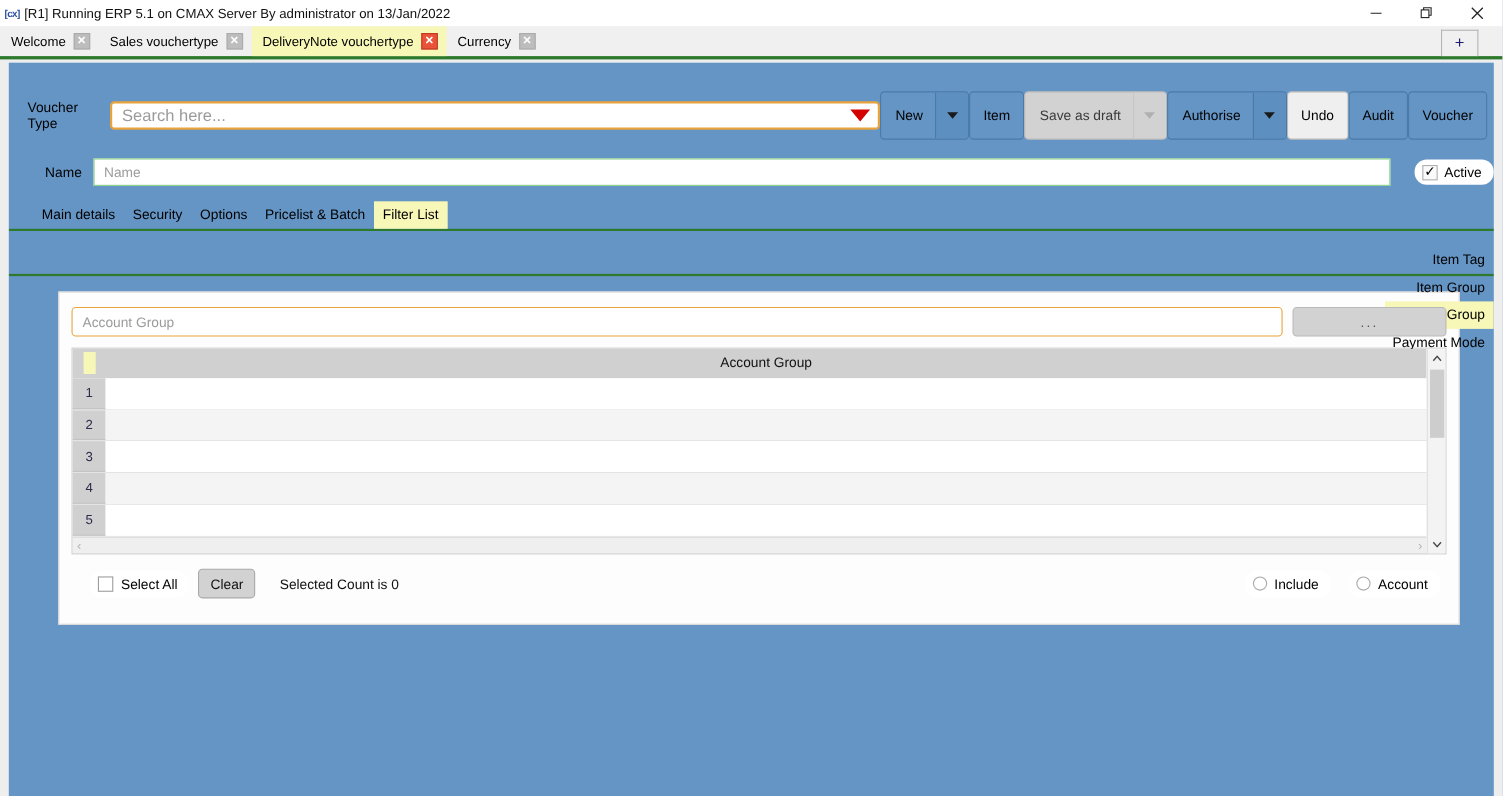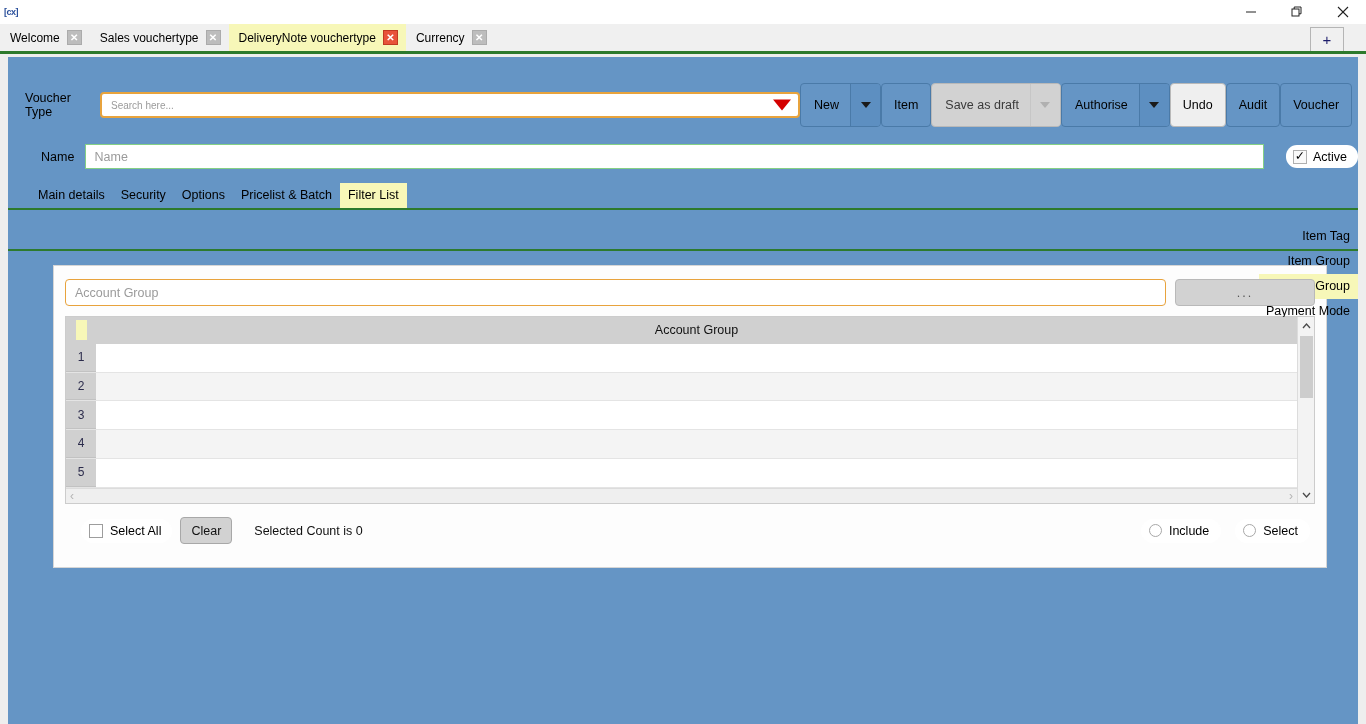--- a/index.html
+++ b/index.html
@@ -104,21 +104,21 @@
   .search-wrap {
     position: relative;
     width: 700px; height: 26px;
   }
   .search-input {
     width: 100%; height: 100%;
     border: 2px solid #e8a33d;
     border-radius: 4px;
     background: #fff;
     padding: 0 34px 0 9px;
-    font-size: 10px;
+    font-size: 15px;
     font-family: "Liberation Sans", sans-serif;
     color: #333;
     outline: none;
   }
   .search-input::placeholder { color: #9b9b9b; }
   .search-caret {
     position: absolute; right: 9px; top: 50%;
     transform: translateY(-50%);
     width: 0; height: 0;
     border-left: 9px solid transparent;
@@ -392,20 +392,21 @@
     border: 1px solid #a8a8a8;
     border-radius: 50%;
     background: #fff;
   }
 </style>
 </head>
 <body>
 
 <div class="titlebar">
   <div class="app-logo">[cx]</div>
+  <div class="title-text">[R1] Running ERP 5.1 on CMAX Server By administrator on 13/Jan/2022</div>
   <div class="win-controls">
     <div class="win-btn">
       <svg width="12" height="12" viewBox="0 0 12 12">
           <line x1="1" y1="6" x2="11" y2="6" stroke="#222" stroke-width="1"></line>
         </svg>
     </div>
     <div class="win-btn">
       <svg width="12" height="12" viewBox="0 0 12 12">
         <rect x="1" y="3" width="7" height="7" fill="none" stroke="#222" stroke-width="1"></rect>
         <polyline points="3.2,3 3.2,1 10,1 10,7.8 8,7.8" fill="none" stroke="#222" stroke-width="1"></polyline>
@@ -570,18 +571,18 @@
       </div>
       <button class="clear-btn">Clear</button>
       <div class="selcount">Selected Count is 0</div>
       <div class="spacer"></div>
       <div class="radio-pill">
         <span class="radio-o"></span>
         <span>Include</span>
       </div>
       <div class="radio-pill">
         <span class="radio-o"></span>
-        <span>Select</span>
+        <span>Account</span>
       </div>
     </div>
 
   </div>
 </div>
 
 </body></html>

